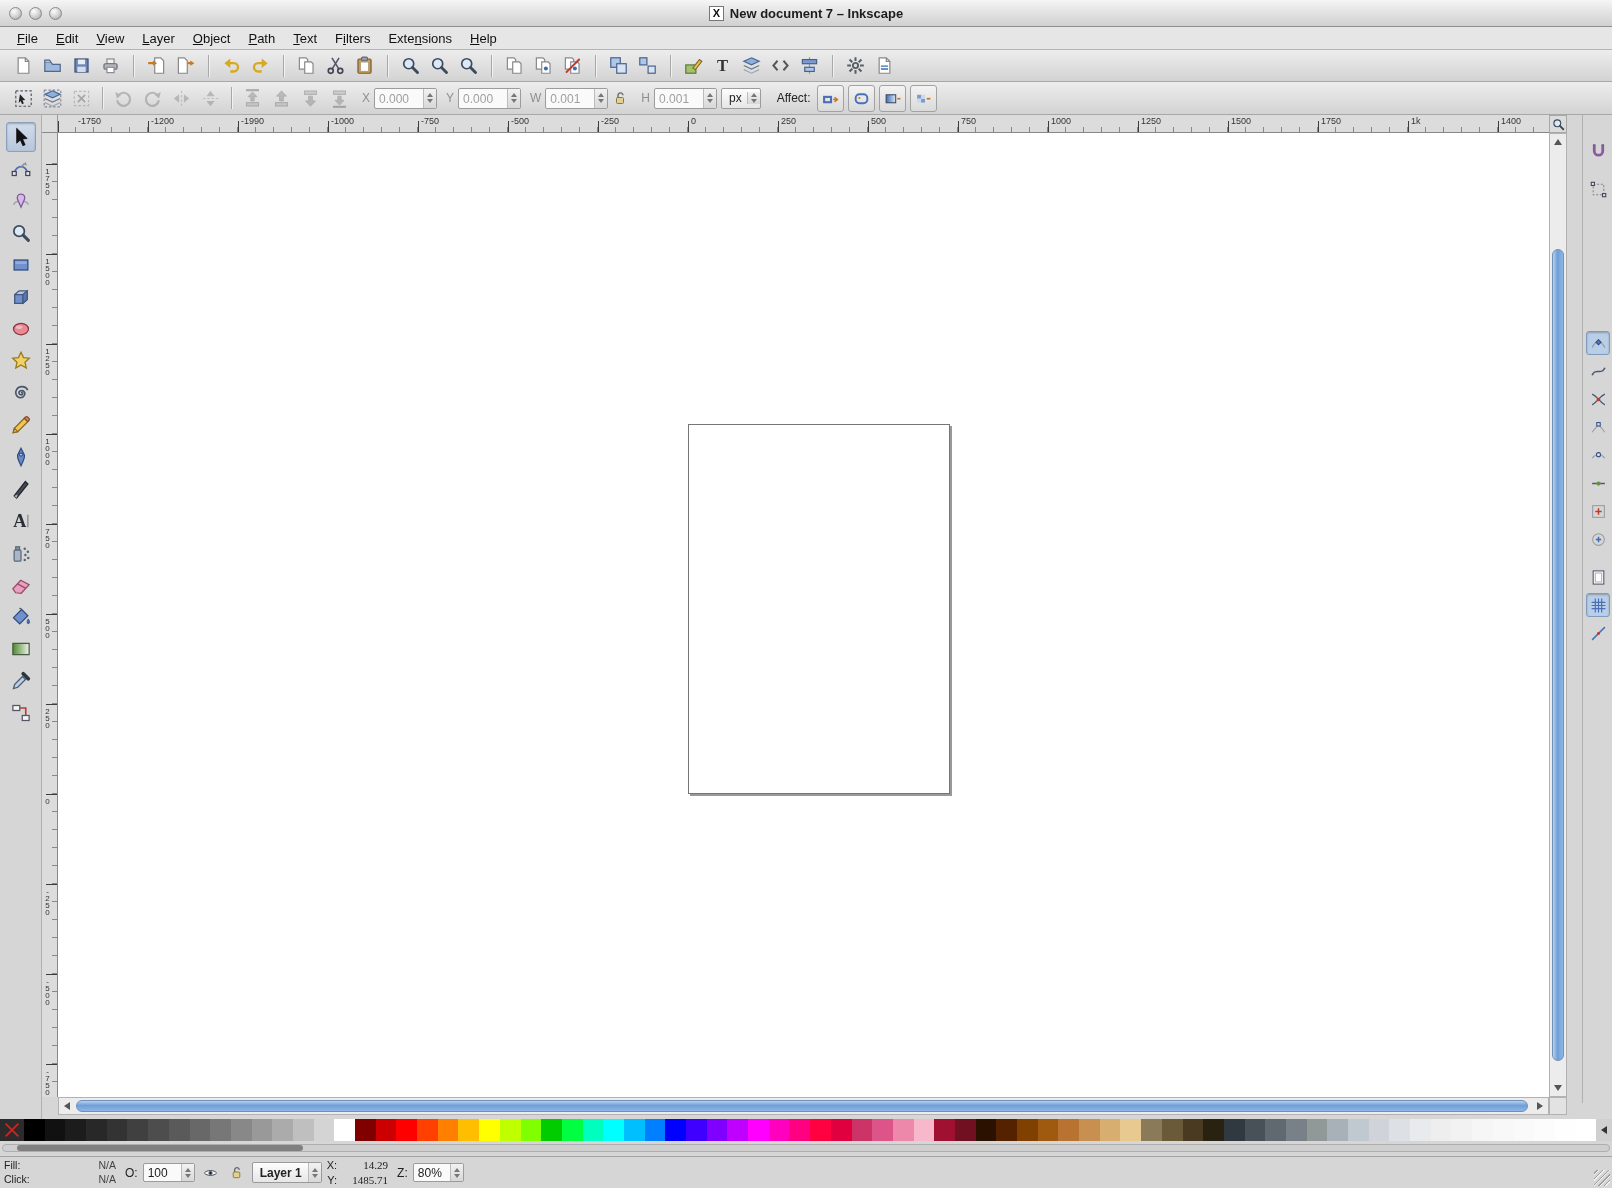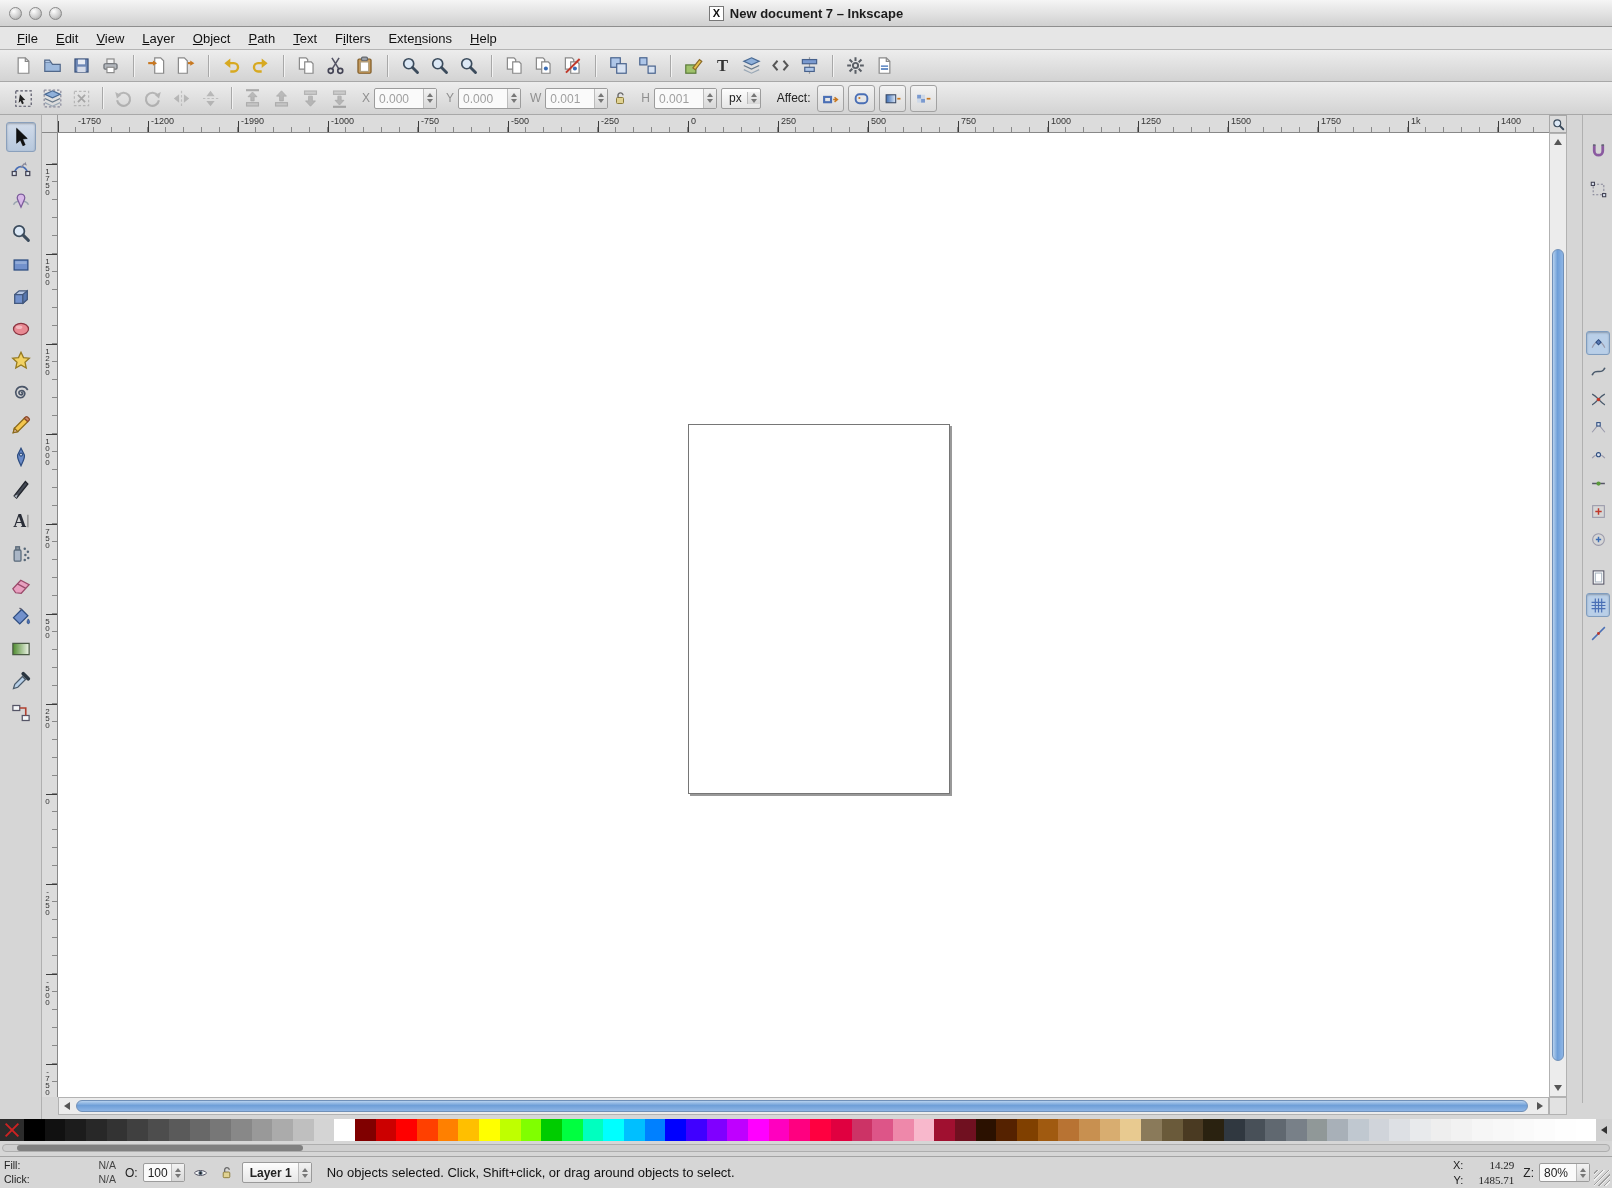--- a/index.html
+++ b/index.html
@@ -1113,21 +1113,21 @@
 
   <div class="statusbar">
     <div class="fsblock">
       <span>Fill:</span>
       <span class="fsv">N/A</span>
       <span>Click:</span>
       <span class="fsv">N/A</span>
     </div>
     <span class="olbl">O:</span>
     <div class="spin small">
-      <div class="val en" style="width:27px">100</div>
+      <div class="val en" style="width:37px">100</div>
       <div class="arrows">
           <div class="tri-up"></div>
           <div class="tri-dn"></div>
         </div>
     </div>
     <button class="flatbtn">
       <svg class="i15">
           <use href="#o-eye"></use>
         </svg>
     </button>
@@ -1136,21 +1136,20 @@
           <use href="#o-lock"></use>
         </svg>
     </button>
     <div class="layercombo">
       <span>Layer 1</span>
       <div class="arrows" style="height:19px">
           <div class="tri-up"></div>
           <div class="tri-dn"></div>
         </div>
     </div>
-    <div class="message">No objects selected. Click, Shift+click, or drag around objects to select.</div>
     <div class="xyblock">
       <span>X:</span>
       <span class="xyv">14.29</span>
       <span>Y:</span>
       <span class="xyv">1485.71</span>
     </div>
     <span class="zlbl">Z:</span>
     <div class="spin small">
       <div class="val en" style="width:36px">80%</div>
       <div class="arrows">

